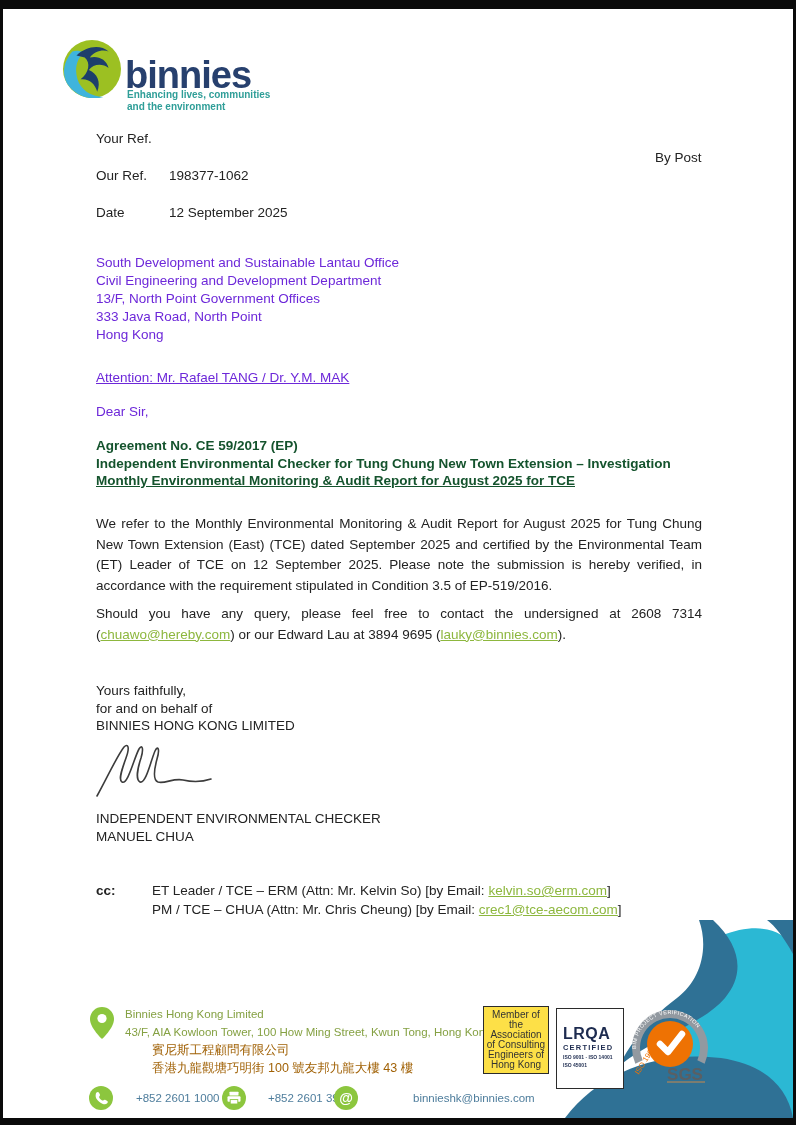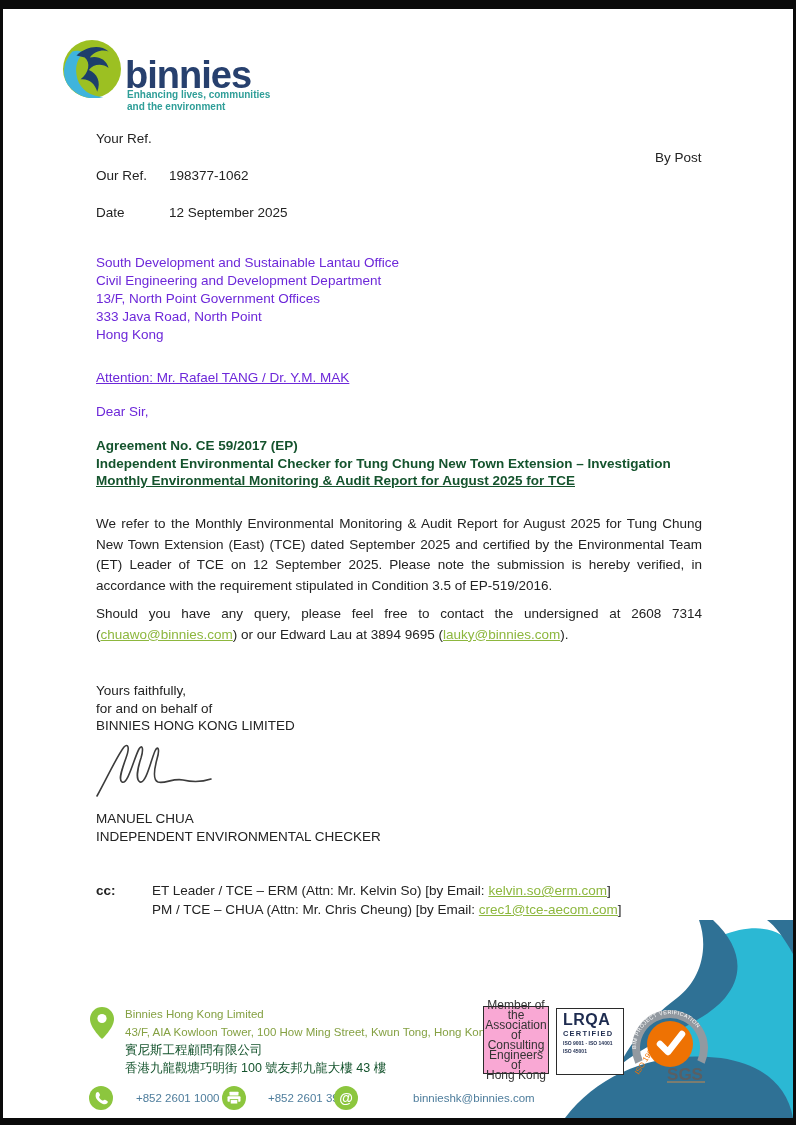--- a/index.html
+++ b/index.html
@@ -21,29 +21,29 @@
   .subject div{font-weight:700;font-size:13.5px;line-height:17.5px;color:#14532d;}
   .underline{text-decoration:underline;}
   
   .para{width:606px;text-align:justify;font-size:13.5px;line-height:20.5px;color:#232323;}
   a.email{color:#8db73e;text-decoration:underline;cursor:pointer;}
   
   .cc-row{display:flex;font-size:13.5px;line-height:18.5px;color:#232323;}
   .cc-label{width:56px;flex:0 0 56px;font-weight:bold;}
   
   .f-en{color:#85a143;font-size:11.5px;line-height:18px;}
-  .f-zh{color:#14532d;font-size:12.5px;line-height:18px;font-family:"Liberation Sans","DejaVu Sans",sans-serif;}
+  .f-zh{color:#a16207;font-size:12.5px;line-height:18px;font-family:"Liberation Sans","DejaVu Sans",sans-serif;margin-left:27px;}
   .f-contact{color:#4e7d9c;font-size:11.5px;line-height:24px;}
   .badge-member{
-    width:64px;height:66px;border:1.5px solid #2b2b2b;background:#f9a8d4;
+    width:64px;height:66px;border:1.5px solid #2b2b2b;background:#fde047;
     display:flex;flex-direction:column;justify-content:center;align-items:center;
-    font-size:12px;line-height:10px;color:#333;text-align:center;
+    font-size:10px;line-height:10px;color:#333;text-align:center;
   }
   .badge-lrqa{
-    width:60px;height:63px;border:1.5px solid #2b2b2b;background:#fff;padding:2px 0 0 6px;box-sizing:content-box;
+    width:60px;height:63px;border:1.5px solid #2b2b2b;background:#fff;padding:16px 0 0 6px;box-sizing:content-box;
   }
   .lrqa-title{font-size:16px;font-weight:700;color:#1d2b4f;letter-spacing:0.5px;line-height:18px;}
   .lrqa-cert{font-size:7.5px;font-weight:700;color:#1d2b4f;letter-spacing:1.2px;line-height:10px;}
   .lrqa-iso{font-size:5px;font-weight:700;color:#1d2b4f;line-height:6.5px;margin-top:1px;}
   .lrqa-iso:first-of-type{margin-top:7px;}
   .sig-line{font-size:13.5px;line-height:17.5px;color:#232323;}
 </style>
 </head>
 <body>
 
@@ -87,35 +87,35 @@
   <div class="abs txt" style="left:93px;top:394px;">Dear Sir,</div>
 
   <div class="abs subject" style="left:93px;top:428px;">
     <div>Agreement No. CE 59/2017 (EP)</div>
     <div>Independent Environmental Checker for Tung Chung New Town Extension – Investigation</div>
     <div class="underline">Monthly Environmental Monitoring &amp; Audit Report for August 2025 for TCE</div>
   </div>
 
   <div class="abs para" style="left:93px;top:505px;">We refer to the Monthly Environmental Monitoring &amp; Audit Report for August 2025 for Tung Chung New Town Extension (East) (TCE) dated September 2025 and certified by the Environmental Team (ET) Leader of TCE on 12 September 2025. Please note the submission is hereby verified, in accordance with the requirement stipulated in Condition 3.5 of EP-519/2016.</div>
 
-  <div class="abs para" style="left:93px;top:595px;"><span>Should you have any query, please feel free to contact the undersigned at 2608 7314 (</span><a class="email">chuawo@binnies.com</a><span>) or our Edward Lau at 3894 9695 (</span><a class="email">lauky@binnies.com</a><span>).</span></div>
+  <div class="abs para" style="left:93px;top:595px;"><span>Should you have any query, please feel free to contact the undersigned at 2608 7314 (</span><a class="email">chuawo@hereby.com</a><span>) or our Edward Lau at 3894 9695 (</span><a class="email">lauky@binnies.com</a><span>).</span></div>
 
   <div class="abs sig-line" style="left:93px;top:673px;">
     <div>Yours faithfully,</div>
     <div>for and on behalf of</div>
     <div>BINNIES HONG KONG LIMITED</div>
   </div>
 
   <svg class="abs" style="left:90px;top:731px;" width="120" height="60" viewBox="0 0 120 60">
     <path d="M4 56 C 14 38, 24 16, 31 7 C 35 3, 37 7, 33 18 C 29 29, 25 40, 29 42 C 35 45, 41 18, 46 9 C 49 4, 51 8, 48 18 C 44 30, 43 40, 47 42 C 53 44, 58 20, 62 11 C 65 5, 67 9, 64 19 C 61 30, 60 40, 65 42 C 72 44, 80 38, 90 40 C 103 43, 112 41, 118 39" stroke="#3c3c3c" stroke-width="1.6" fill="none" stroke-linecap="round"></path>
   </svg>
 
   <div class="abs sig-line" style="left:93px;top:801px;">
+    <div>INDEPENDENT ENVIRONMENTAL CHECKER</div>
     <div>MANUEL CHUA</div>
-    <div>INDEPENDENT ENVIRONMENTAL CHECKER</div>
   </div>
 
   <div class="abs cc-row" style="left:93px;top:873px;">
     <div class="cc-label">cc:</div>
     <div>
       <div><span>ET Leader / TCE – ERM (Attn: Mr. Kelvin So) [by Email: </span><a class="email">kelvin.so@erm.com</a><span>]</span></div>
       <div><span>PM / TCE – CHUA (Attn: Mr. Chris Cheung) [by Email: </span><a class="email">crec1@tce-aecom.com</a><span>]</span></div>
     </div>
   </div>
 

